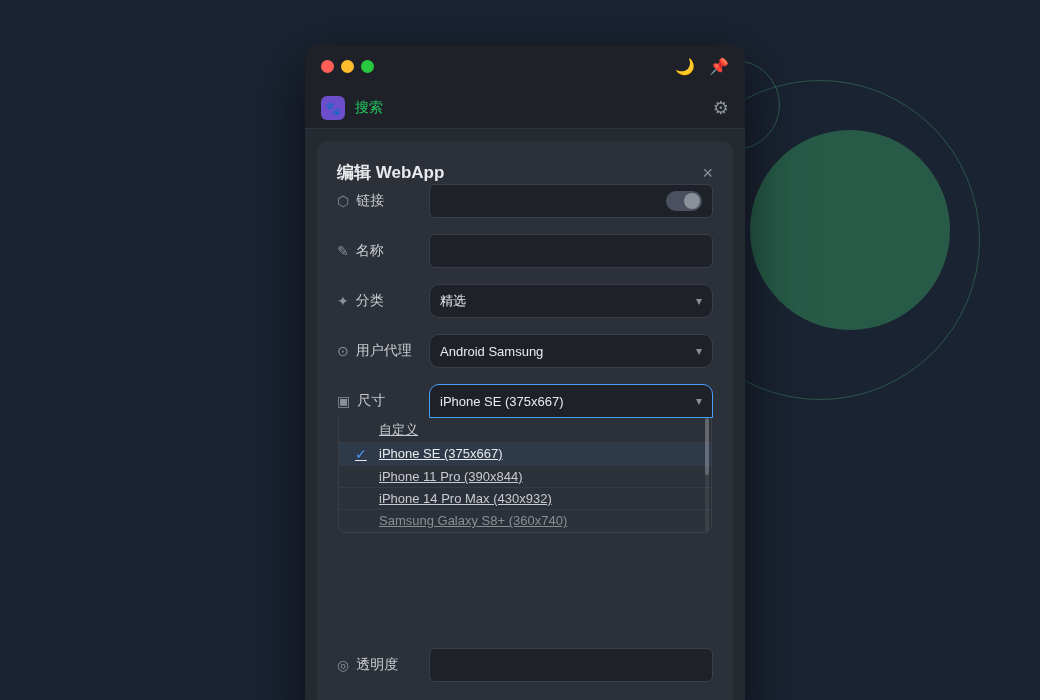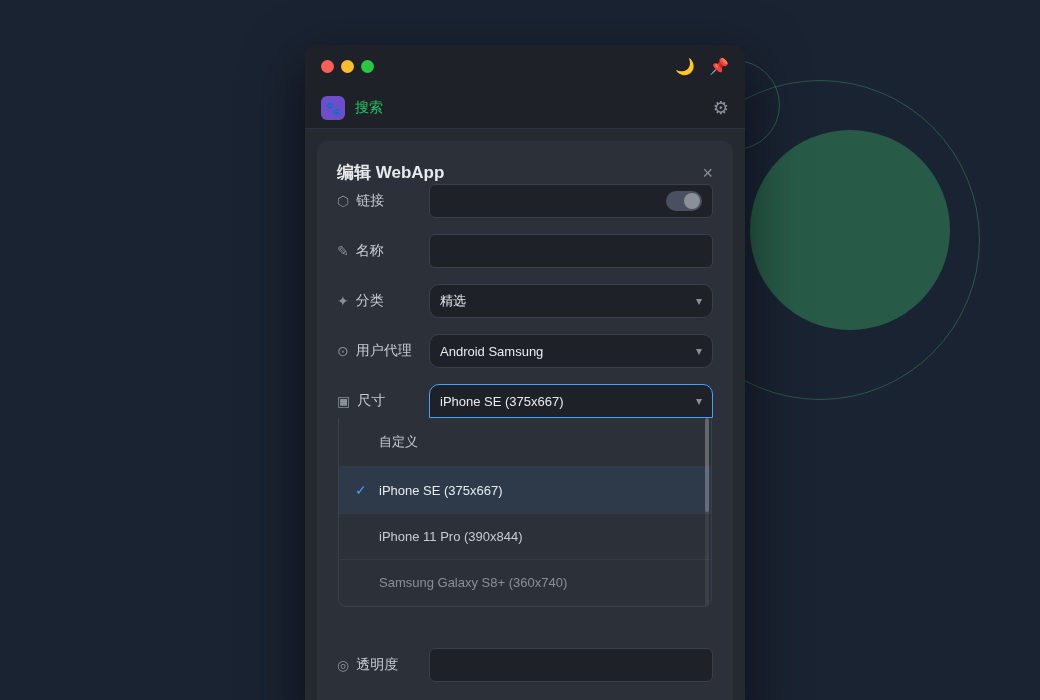--- a/index.html
+++ b/index.html
@@ -245,28 +245,29 @@
       top: 100%;
       width: 100%;
       background: #2c3038;
       border: 1px solid #3a404a;
       border-top: none;
       border-radius: 0 0 8px 8px;
       z-index: 100;
       overflow: hidden;
     }
     .dropdown-item {
-      padding: 15px 16px;
+      padding: 3px 16px;
       font-size: 13px;
       color: #c8ccd2;
       cursor: pointer;
       display: flex;
-      align-items: center;
+      align-items: flex-start;
       gap: 8px;
       border-bottom: 1px solid #353b44;
+      text-decoration: underline;
     }
     .dropdown-item:last-child {
       border-bottom: none;
     }
     .dropdown-item.selected {
       background: #2e3a4a;
       color: #e8eaed;
       font-weight: 500;
     }
     .dropdown-check {
@@ -386,20 +387,24 @@
             <span>自定义</span>
           </div>
           <div class="dropdown-item selected">
             <span class="dropdown-check">✓</span>
             <span>iPhone SE (375x667)</span>
           </div>
           <div class="dropdown-item">
             <span class="dropdown-spacer"></span>
             <span>iPhone 11 Pro (390x844)</span>
           </div>
+          <div class="dropdown-item">
+            <span class="dropdown-spacer"></span>
+            <span>iPhone 14 Pro Max (430x932)</span>
+          </div>
           <div class="dropdown-item" style="opacity:0.6;">
             <span class="dropdown-spacer"></span>
             <span>Samsung Galaxy S8+ (360x740)</span>
           </div>
           <div class="dropdown-scrollbar">
             <div class="dropdown-scrollbar-thumb"></div>
           </div>
         </div>
       </div>
     </div>

